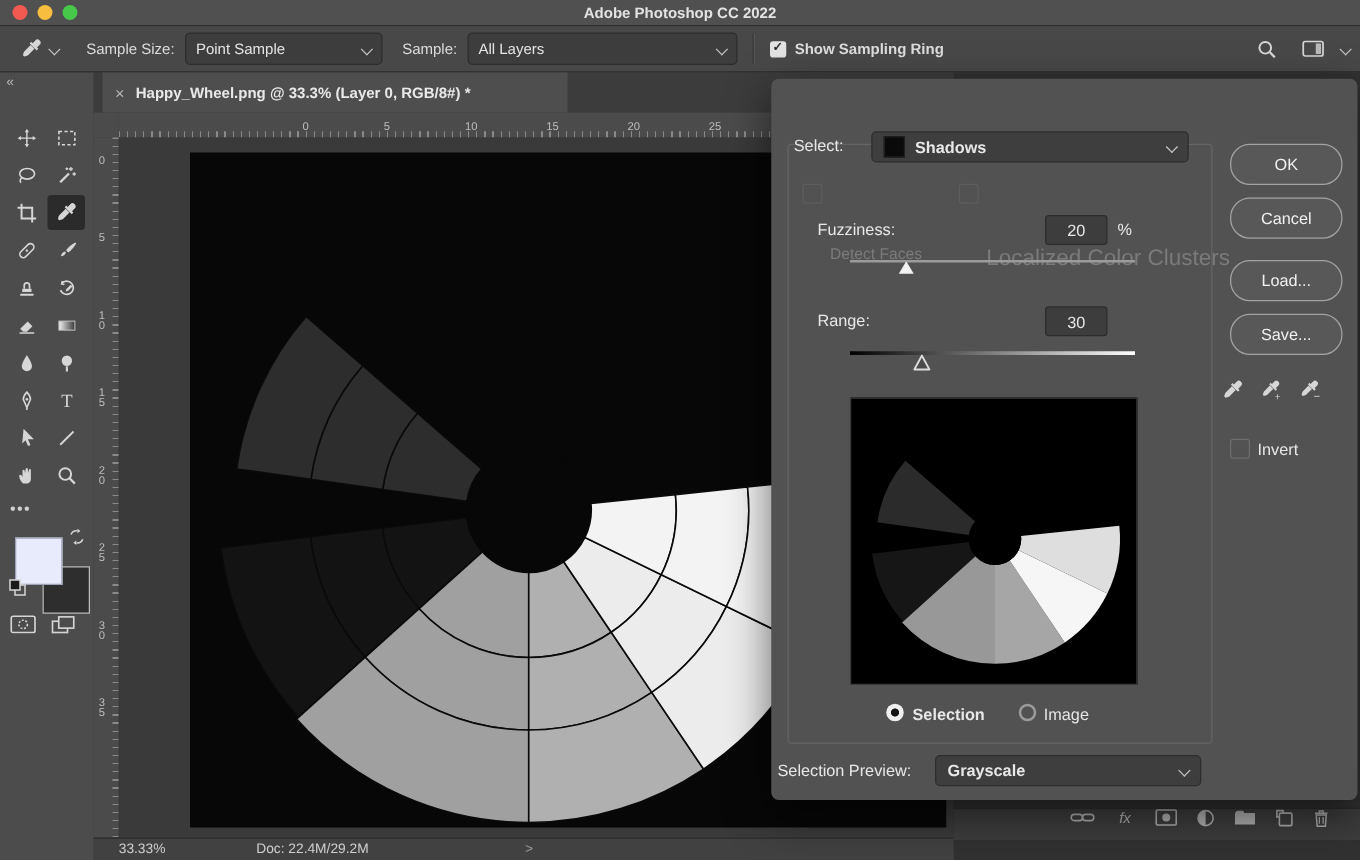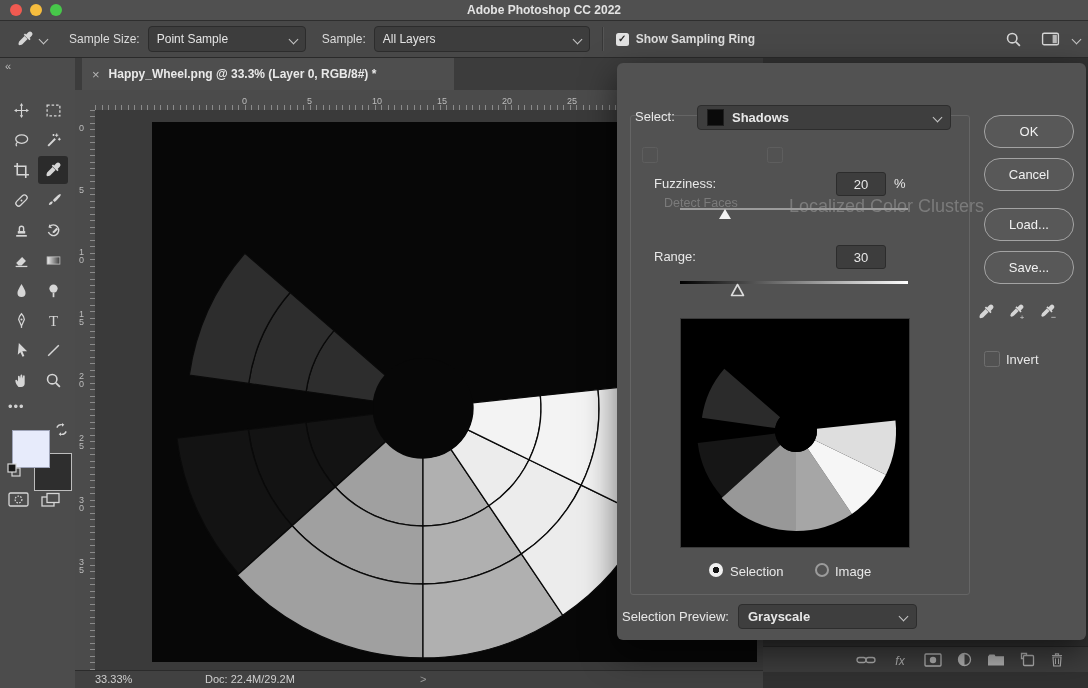--- a/index.html
+++ b/index.html
@@ -50,21 +50,21 @@
   .rnum{position:absolute;}
   .rnum.v{white-space:pre-line;line-height:8px;left:4px;}
   .pasteboard{left:95px;top:110px;width:668px;height:560px;background:#3a3a3a;}
   .canvas{position:absolute;left:57px;top:12px;width:605px;height:540px;background:#070707;}
   .statusbar{left:75px;top:670px;width:688px;height:18px;background:#414141;border-top:1px solid #2b2b2b;
              color:#cfcfcf;font-size:11px;}
   .statusbar span{position:absolute;top:2px;}
   
   .rightpanel{left:763px;top:58px;width:325px;height:630px;background:#313131;}
   .panel-footer{position:absolute;left:0;top:588px;width:100%;height:26px;background:#3d3d3d;
-                border-top:1px solid #272727;display:flex;align-items:center;gap:15px;padding-left:93px;box-sizing:border-box;}
+                border-top:1px solid #272727;display:flex;align-items:flex-start;gap:15px;padding-left:93px;box-sizing:border-box;}
   .panel-footer .icon{opacity:.75;}
   
   .dialog{left:617px;top:63px;width:469px;height:577px;background:#525252;border-radius:6px;
           box-shadow:0 12px 34px rgba(0,0,0,.55);color:#e8e8e8;font-size:13px;}
   .dlg-title{position:absolute;left:0;top:0;width:100%;height:29px;border-radius:6px 6px 0 0;
              background:linear-gradient(#dddddd,#b7b7b7);color:#303030;display:flex;align-items:center;
              justify-content:center;font-size:13px;border-bottom:1px solid #8f8f8f;}
   .groupbox{position:absolute;left:13px;top:52px;width:338px;height:478px;border:1px solid #656565;border-radius:3px;}
   .dlg-dd{position:absolute;height:25px;background:#3e3e3e;border:1px solid #2d2d2d;border-radius:4px;
           display:flex;align-items:center;padding:0 9px;box-sizing:border-box;font-weight:bold;}
@@ -444,26 +444,26 @@
           <path d="M41.43 178.24 A99 99 0 0 1 16.74 124.07 L94.16 114.56 A21 21 0 0 0 99.39 126.05 Z" fill="#161616"></path>
           <path d="M115.00 212.00 A100 100 0 0 1 40.69 178.91 L99.39 126.05 A21 21 0 0 0 115.00 133.00 Z" fill="#989898"></path>
           <path d="M170.92 194.90 A100 100 0 0 1 115.00 212.00 L115.00 133.00 A21 21 0 0 0 126.74 129.41 Z" fill="#a6a6a6"></path>
           <path d="M204.88 155.84 A100 100 0 0 1 170.92 194.90 L126.74 129.41 A21 21 0 0 0 133.87 121.21 Z" fill="#f6f6f6"></path>
           <path d="M214.45 101.55 A100 100 0 0 1 204.88 155.84 L133.87 121.21 A21 21 0 0 0 135.88 109.80 Z" fill="#dedede"></path>
           <circle cx="115" cy="112" r="21" fill="#000"></circle>
         </svg>
     </div>
 
     <span class="radio on abs" style="left:92px;top:500px"></span>
-    <span class="abs" style="left:113px;top:501px;font-weight:normal">Selection</span>
+    <span class="abs" style="left:113px;top:501px;font-weight:bold">Selection</span>
     <span class="radio off abs" style="left:198px;top:500px"></span>
     <span class="abs" style="left:218px;top:501px">Image</span>
 
     <span class="abs" style="left:5px;top:546px">Selection Preview:</span>
-    <div class="dlg-dd" style="left:121px;top:541px;width:179px">
+    <div class="dlg-dd" style="left:131px;top:541px;width:213px">
       <span>Grayscale</span>
       <span class="chev" style="margin-left:auto"></span>
     </div>
 
     <div class="pillbtn" style="top:52px">
         <span>OK</span>
       </div>
     <div class="pillbtn" style="top:95px">
         <span>Cancel</span>
       </div>

